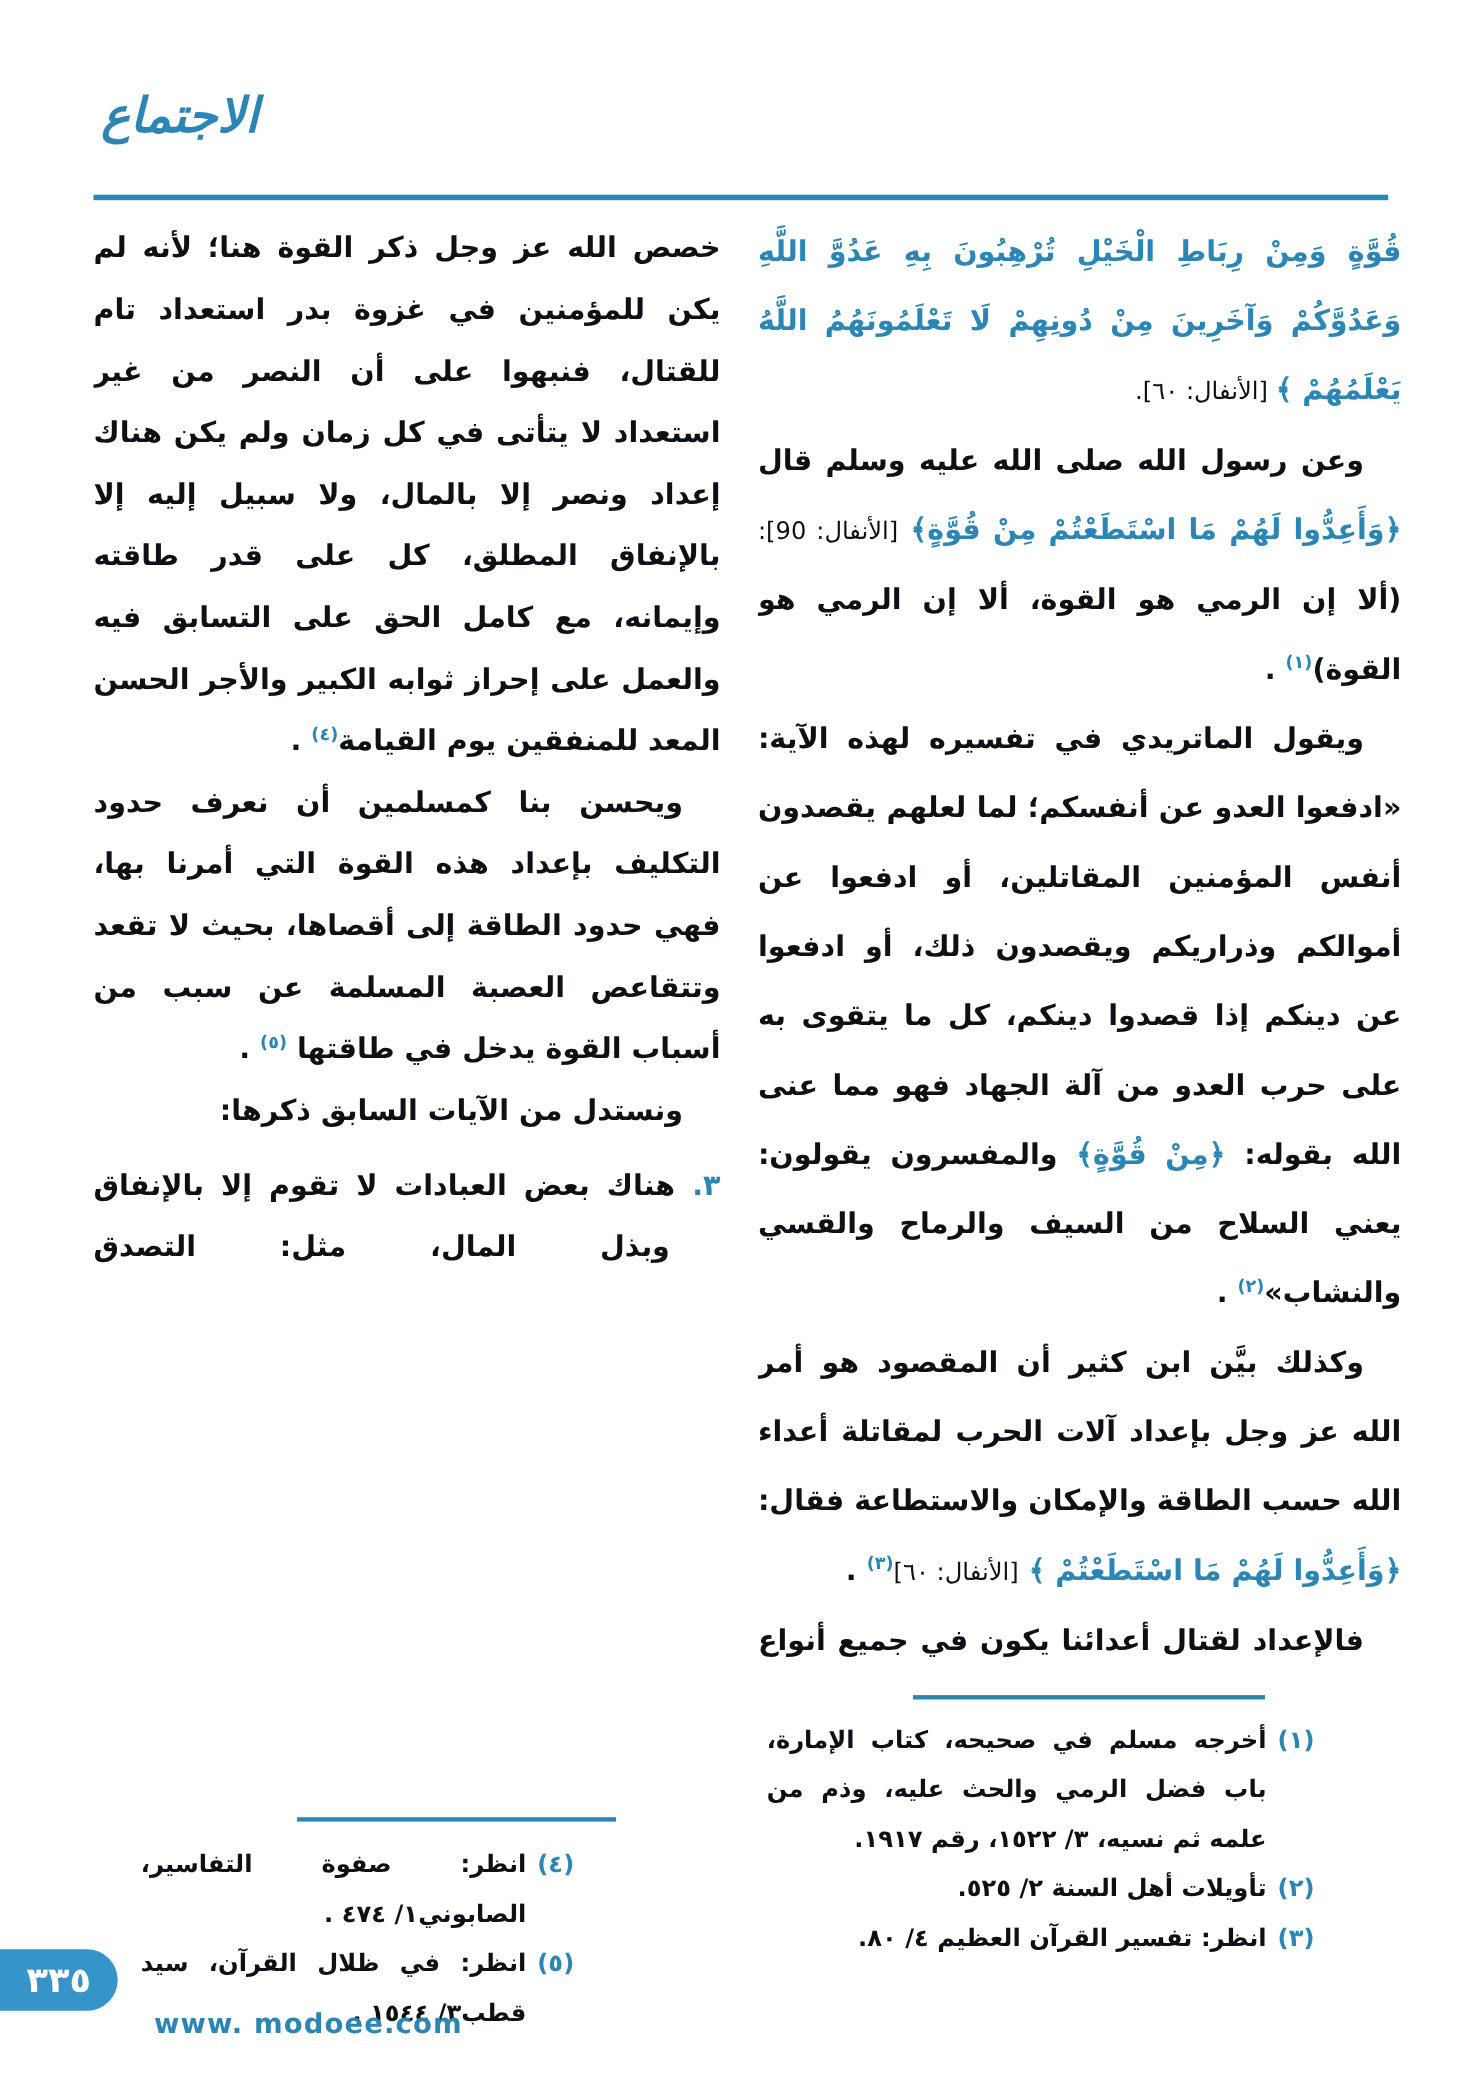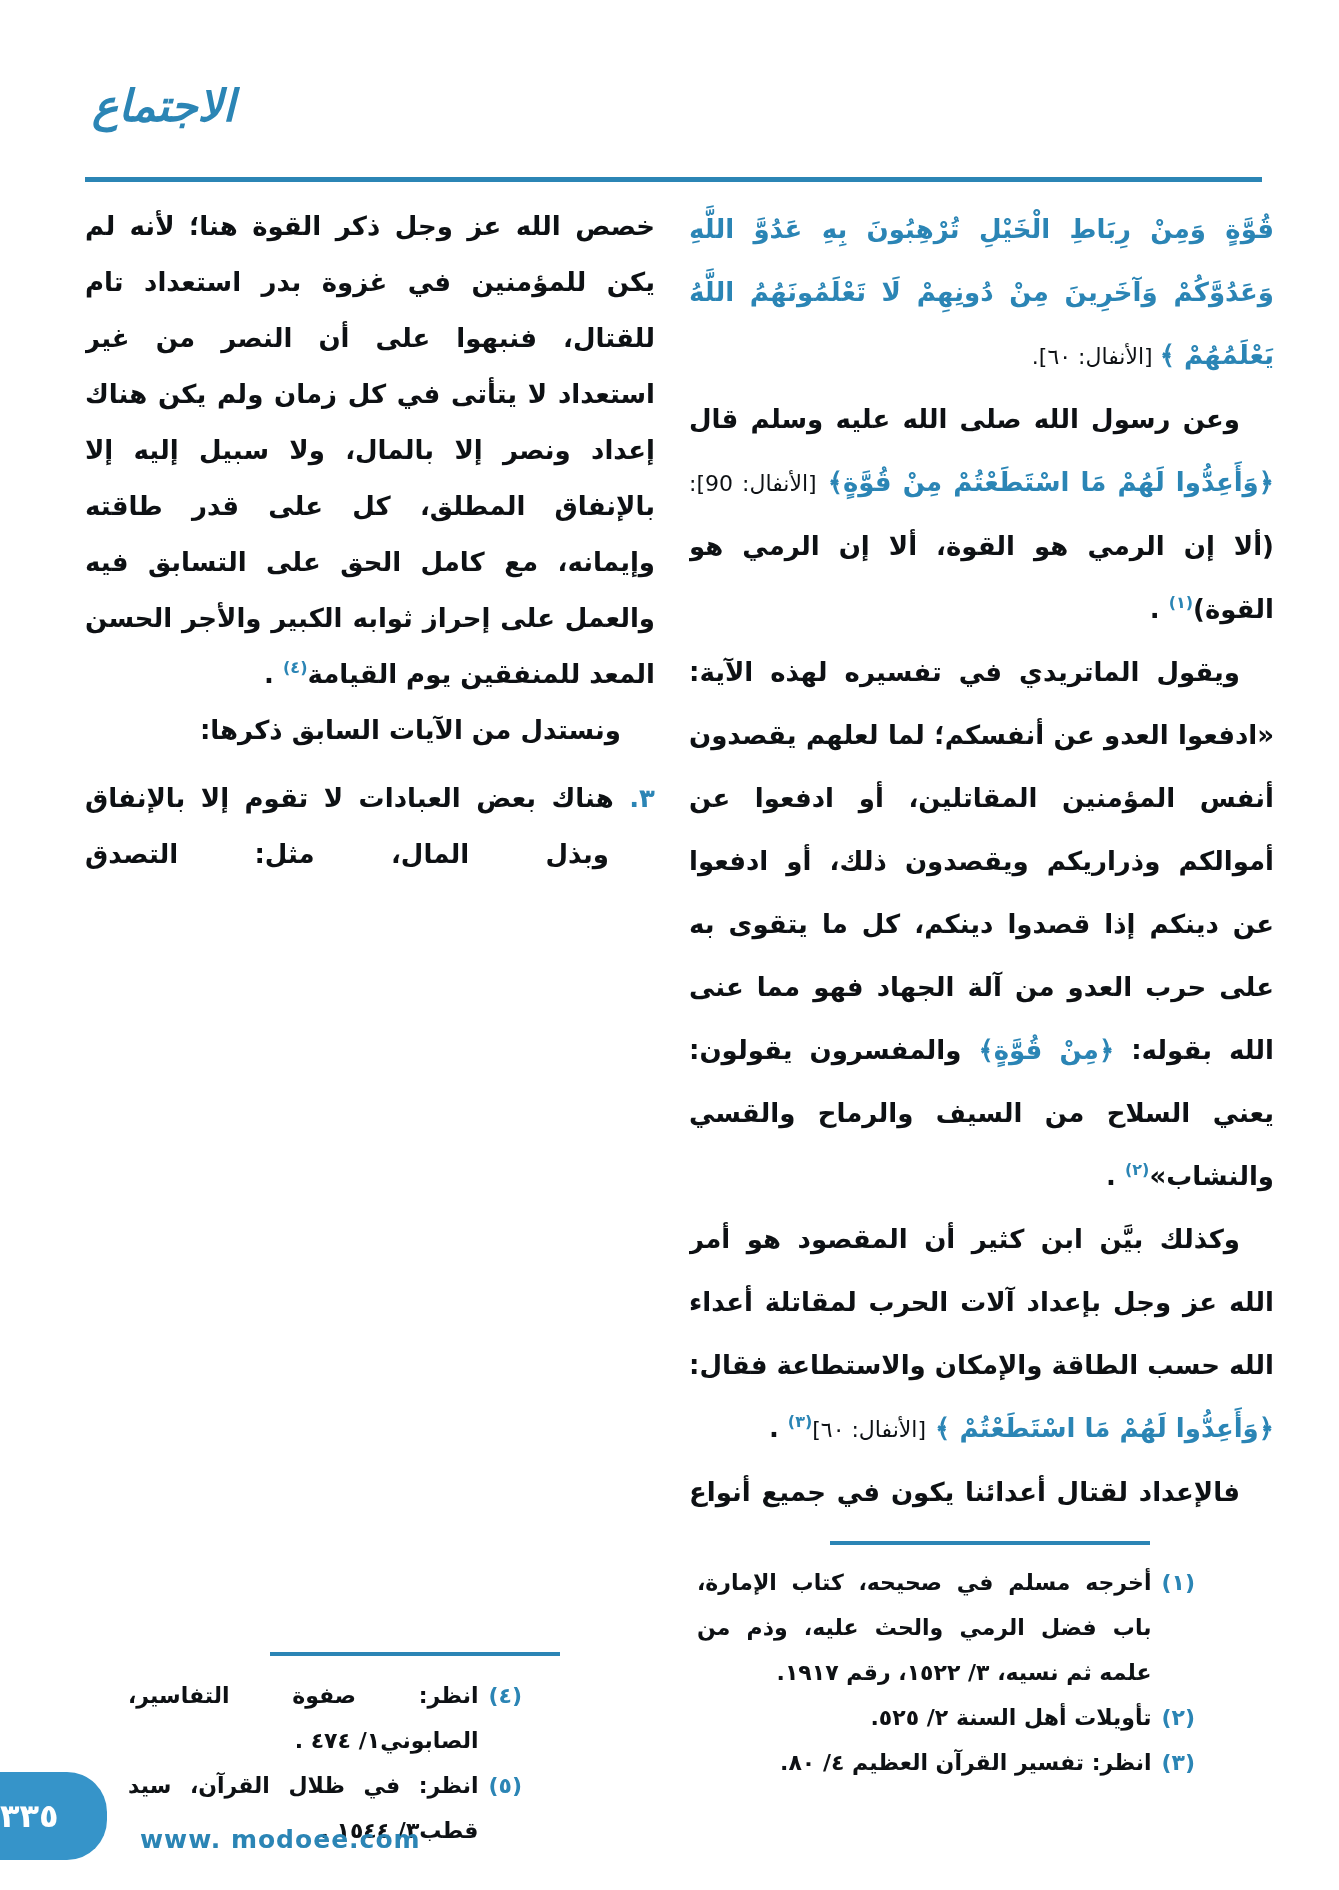--- a/index.html
+++ b/index.html
@@ -69,25 +69,25 @@
     text-align:justify;
   }
   .fn-right{top:1560px;right:144px;width:498px;}
   .fn-left{top:1673px;left:128px;width:394px;}
   .fn-item{display:flex;gap:10px;}
   .fn-num{color:var(--accent);white-space:nowrap;flex:0 0 auto;}
   .fn-text{flex:1 1 auto;}
   
   .page-badge{
     position:absolute;left:0;top:1772px;
-    width:107px;height:88px;
+    width:107px;height:56px;
     background:var(--badge);
     border-radius:0 40px 40px 0;
     color:#ffffff;
-    display:flex;align-items:center;justify-content:flex-end;
+    display:flex;align-items:center;justify-content:center;
     font-size:32px;font-weight:bold;
   }
   .website{
     position:absolute;left:140px;top:1825px;
     color:var(--accent);
     font-size:25px;font-weight:bold;
     direction:ltr;
     letter-spacing:1px;
   }
 </style>
@@ -107,20 +107,21 @@
     <p><span>ويقول الماتريدي في تفسيره لهذه الآية: «ادفعوا العدو عن أنفسكم؛ لما لعلهم يقصدون أنفس المؤمنين المقاتلين، أو ادفعوا عن أموالكم وذراريكم ويقصدون ذلك، أو ادفعوا عن دينكم إذا قصدوا دينكم، كل ما يتقوى به على حرب العدو من آلة الجهاد فهو مما عنى الله بقوله: </span><span class="quran">﴿مِنْ قُوَّةٍ﴾</span><span> والمفسرون يقولون: يعني السلاح من السيف والرماح والقسي والنشاب»</span><span class="fn-ref">(٢)</span><span> .</span></p>
 
     <p><span>وكذلك بيَّن ابن كثير أن المقصود هو أمر الله عز وجل بإعداد آلات الحرب لمقاتلة أعداء الله حسب الطاقة والإمكان والاستطاعة فقال: </span><span class="quran">﴿وَأَعِدُّوا لَهُمْ مَا اسْتَطَعْتُمْ ﴾ </span><span class="ref">[الأنفال: ٦٠]</span><span class="fn-ref">(٣)</span><span> .</span></p>
 
     <p class="justify-last">فالإعداد لقتال أعدائنا يكون في جميع أنواع القوة: المادية، والمعنوية، وإنما</p>
   </div>
 
   <div class="col col-left">
     <p class="no-indent"><span>خصص الله عز وجل ذكر القوة هنا؛ لأنه لم يكن للمؤمنين في غزوة بدر استعداد تام للقتال، فنبهوا على أن النصر من غير استعداد لا يتأتى في كل زمان ولم يكن هناك إعداد ونصر إلا بالمال، ولا سبيل إليه إلا بالإنفاق المطلق، كل على قدر طاقته وإيمانه، مع كامل الحق على التسابق فيه والعمل على إحراز ثوابه الكبير والأجر الحسن المعد للمنفقين يوم القيامة</span><span class="fn-ref">(٤)</span><span> .</span></p>
 
+    <p><span>ويحسن بنا كمسلمين أن نعرف حدود التكليف بإعداد هذه القوة التي أمرنا بها، فهي حدود الطاقة إلى أقصاها، بحيث لا تقعد وتتقاعص العصبة المسلمة عن سبب من أسباب القوة يدخل في طاقتها </span><span class="fn-ref">(٥)</span><span> .</span></p>
 
     <p class="lead-line">ونستدل من الآيات السابق ذكرها:</p>
 
 
 
     <div class="list-item justify-last"><span class="list-num">٣.</span> <span>هناك بعض العبادات لا تقوم إلا بالإنفاق وبذل المال، مثل: التصدق</span></div>
   </div>
 
   <div class="fn-sep fn-sep-right"></div>
   <div class="footnotes fn-right">

